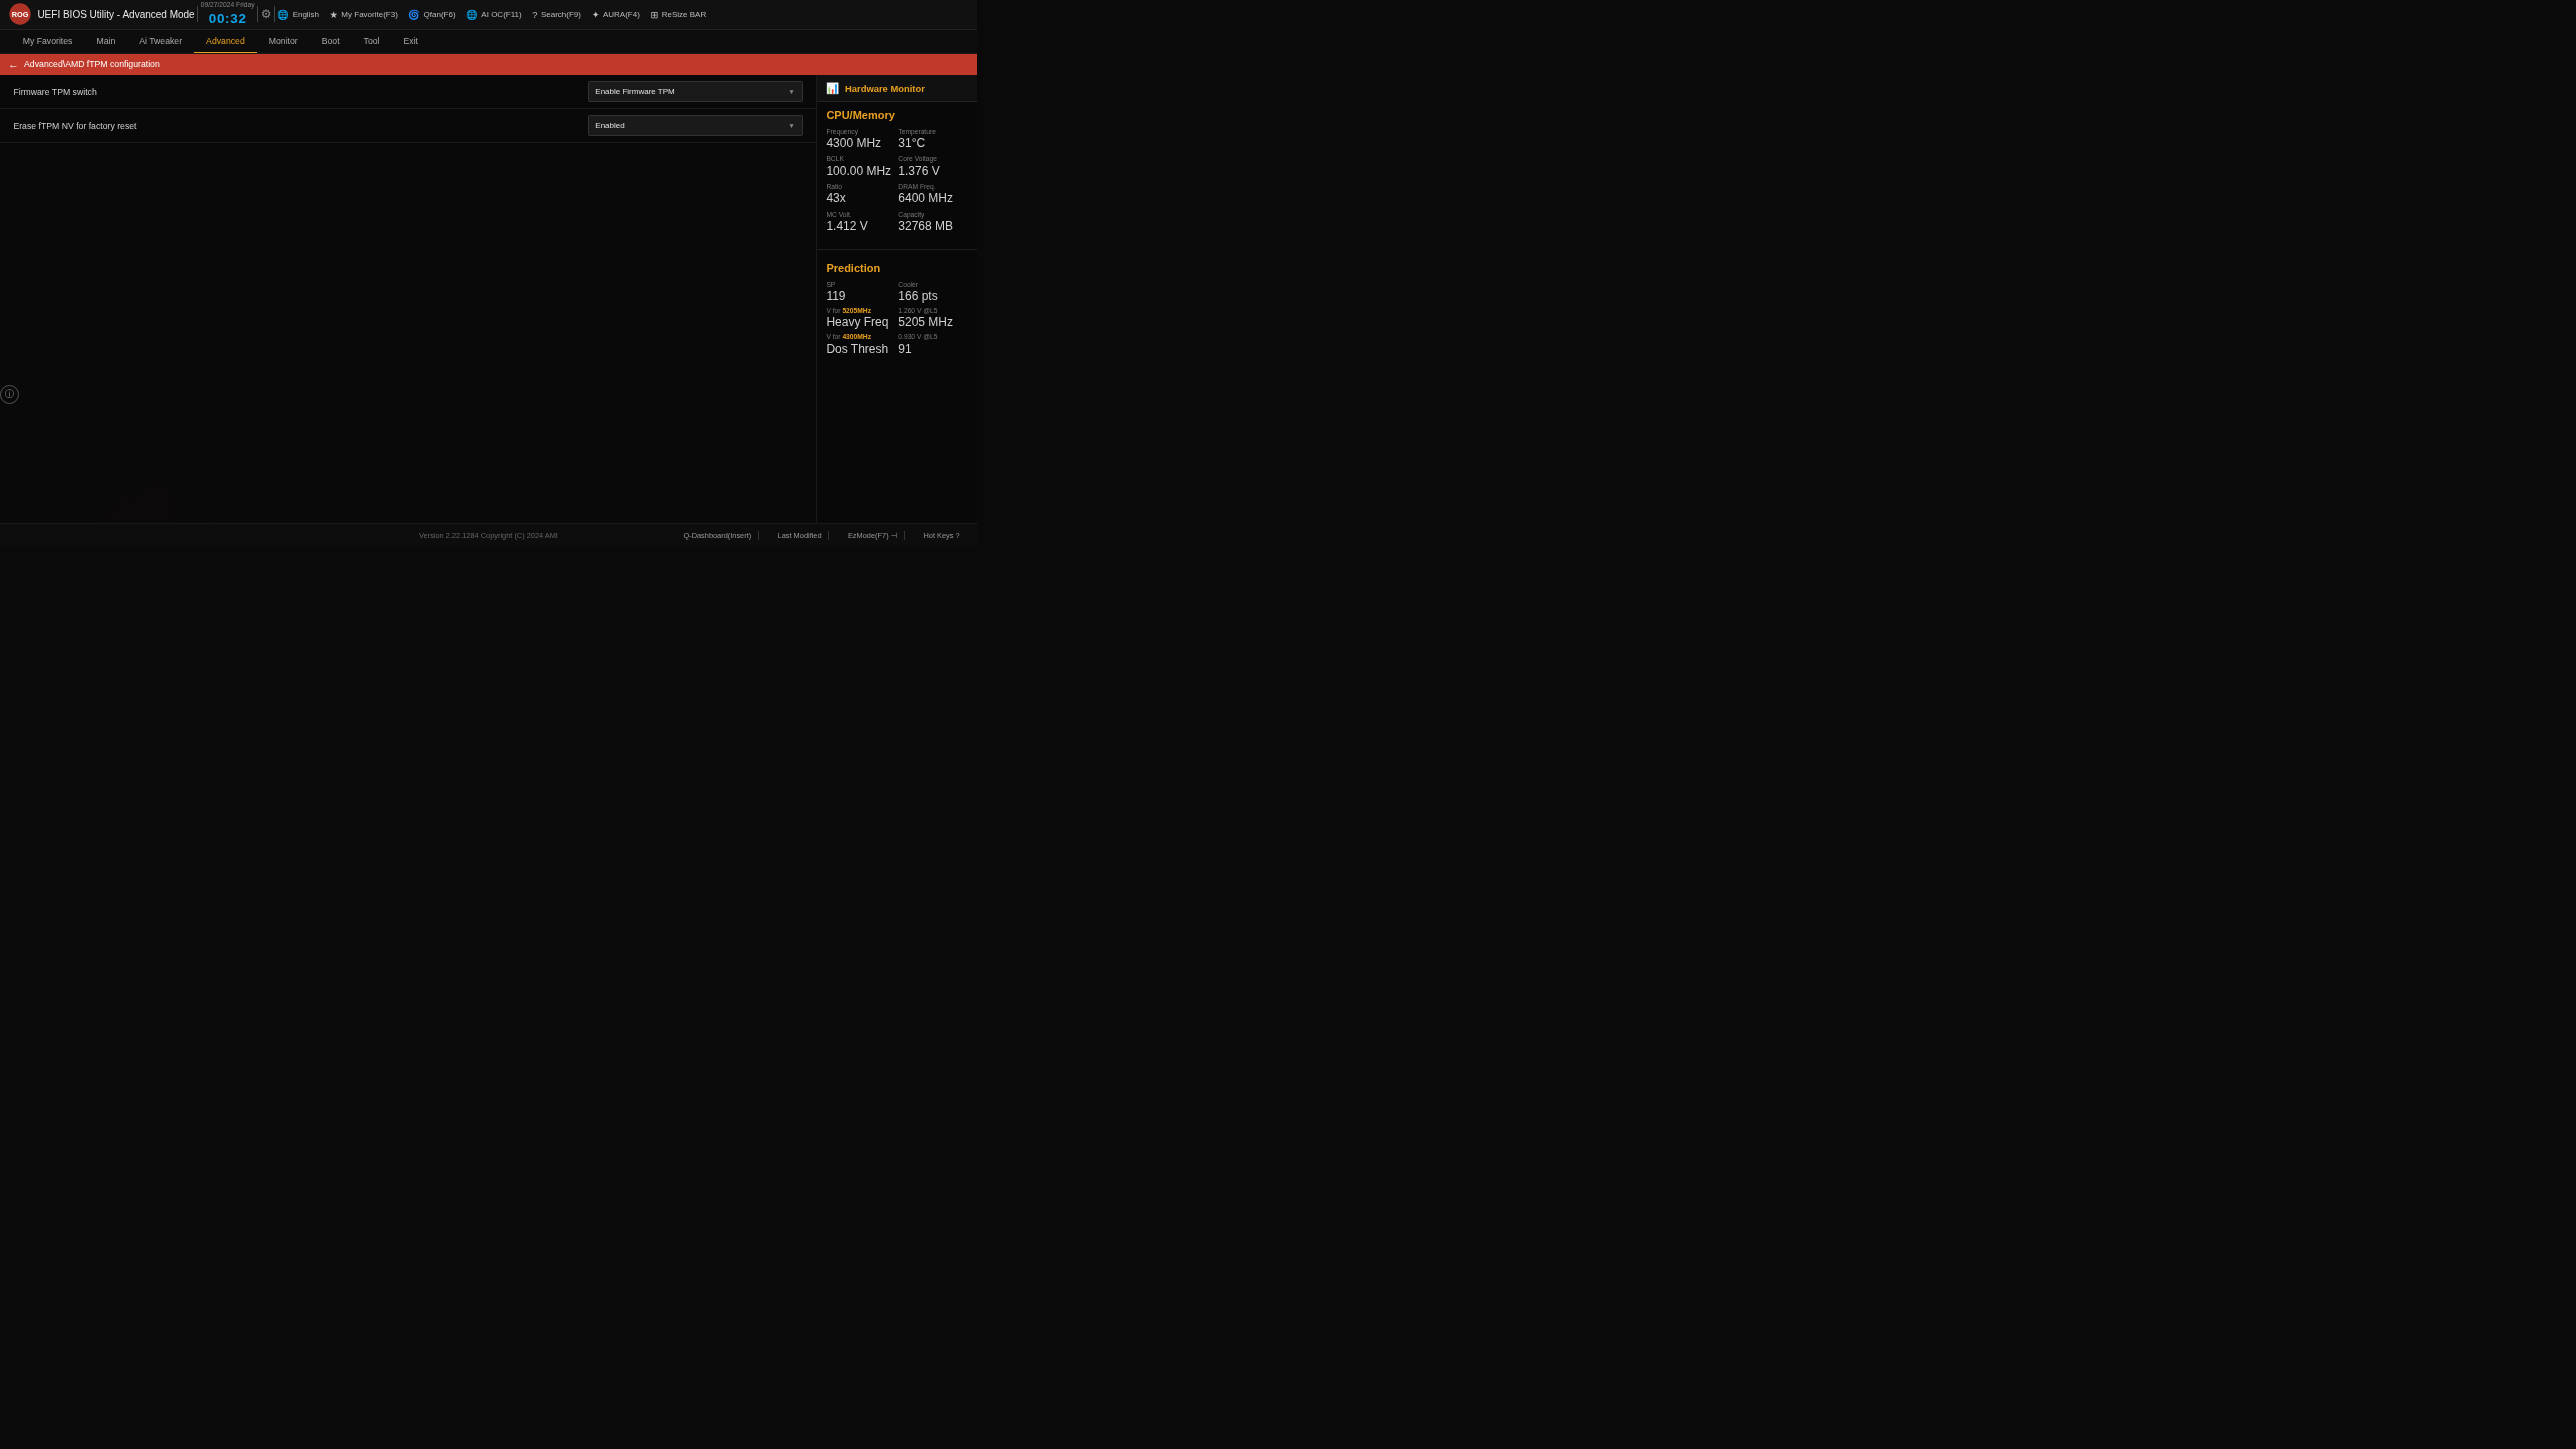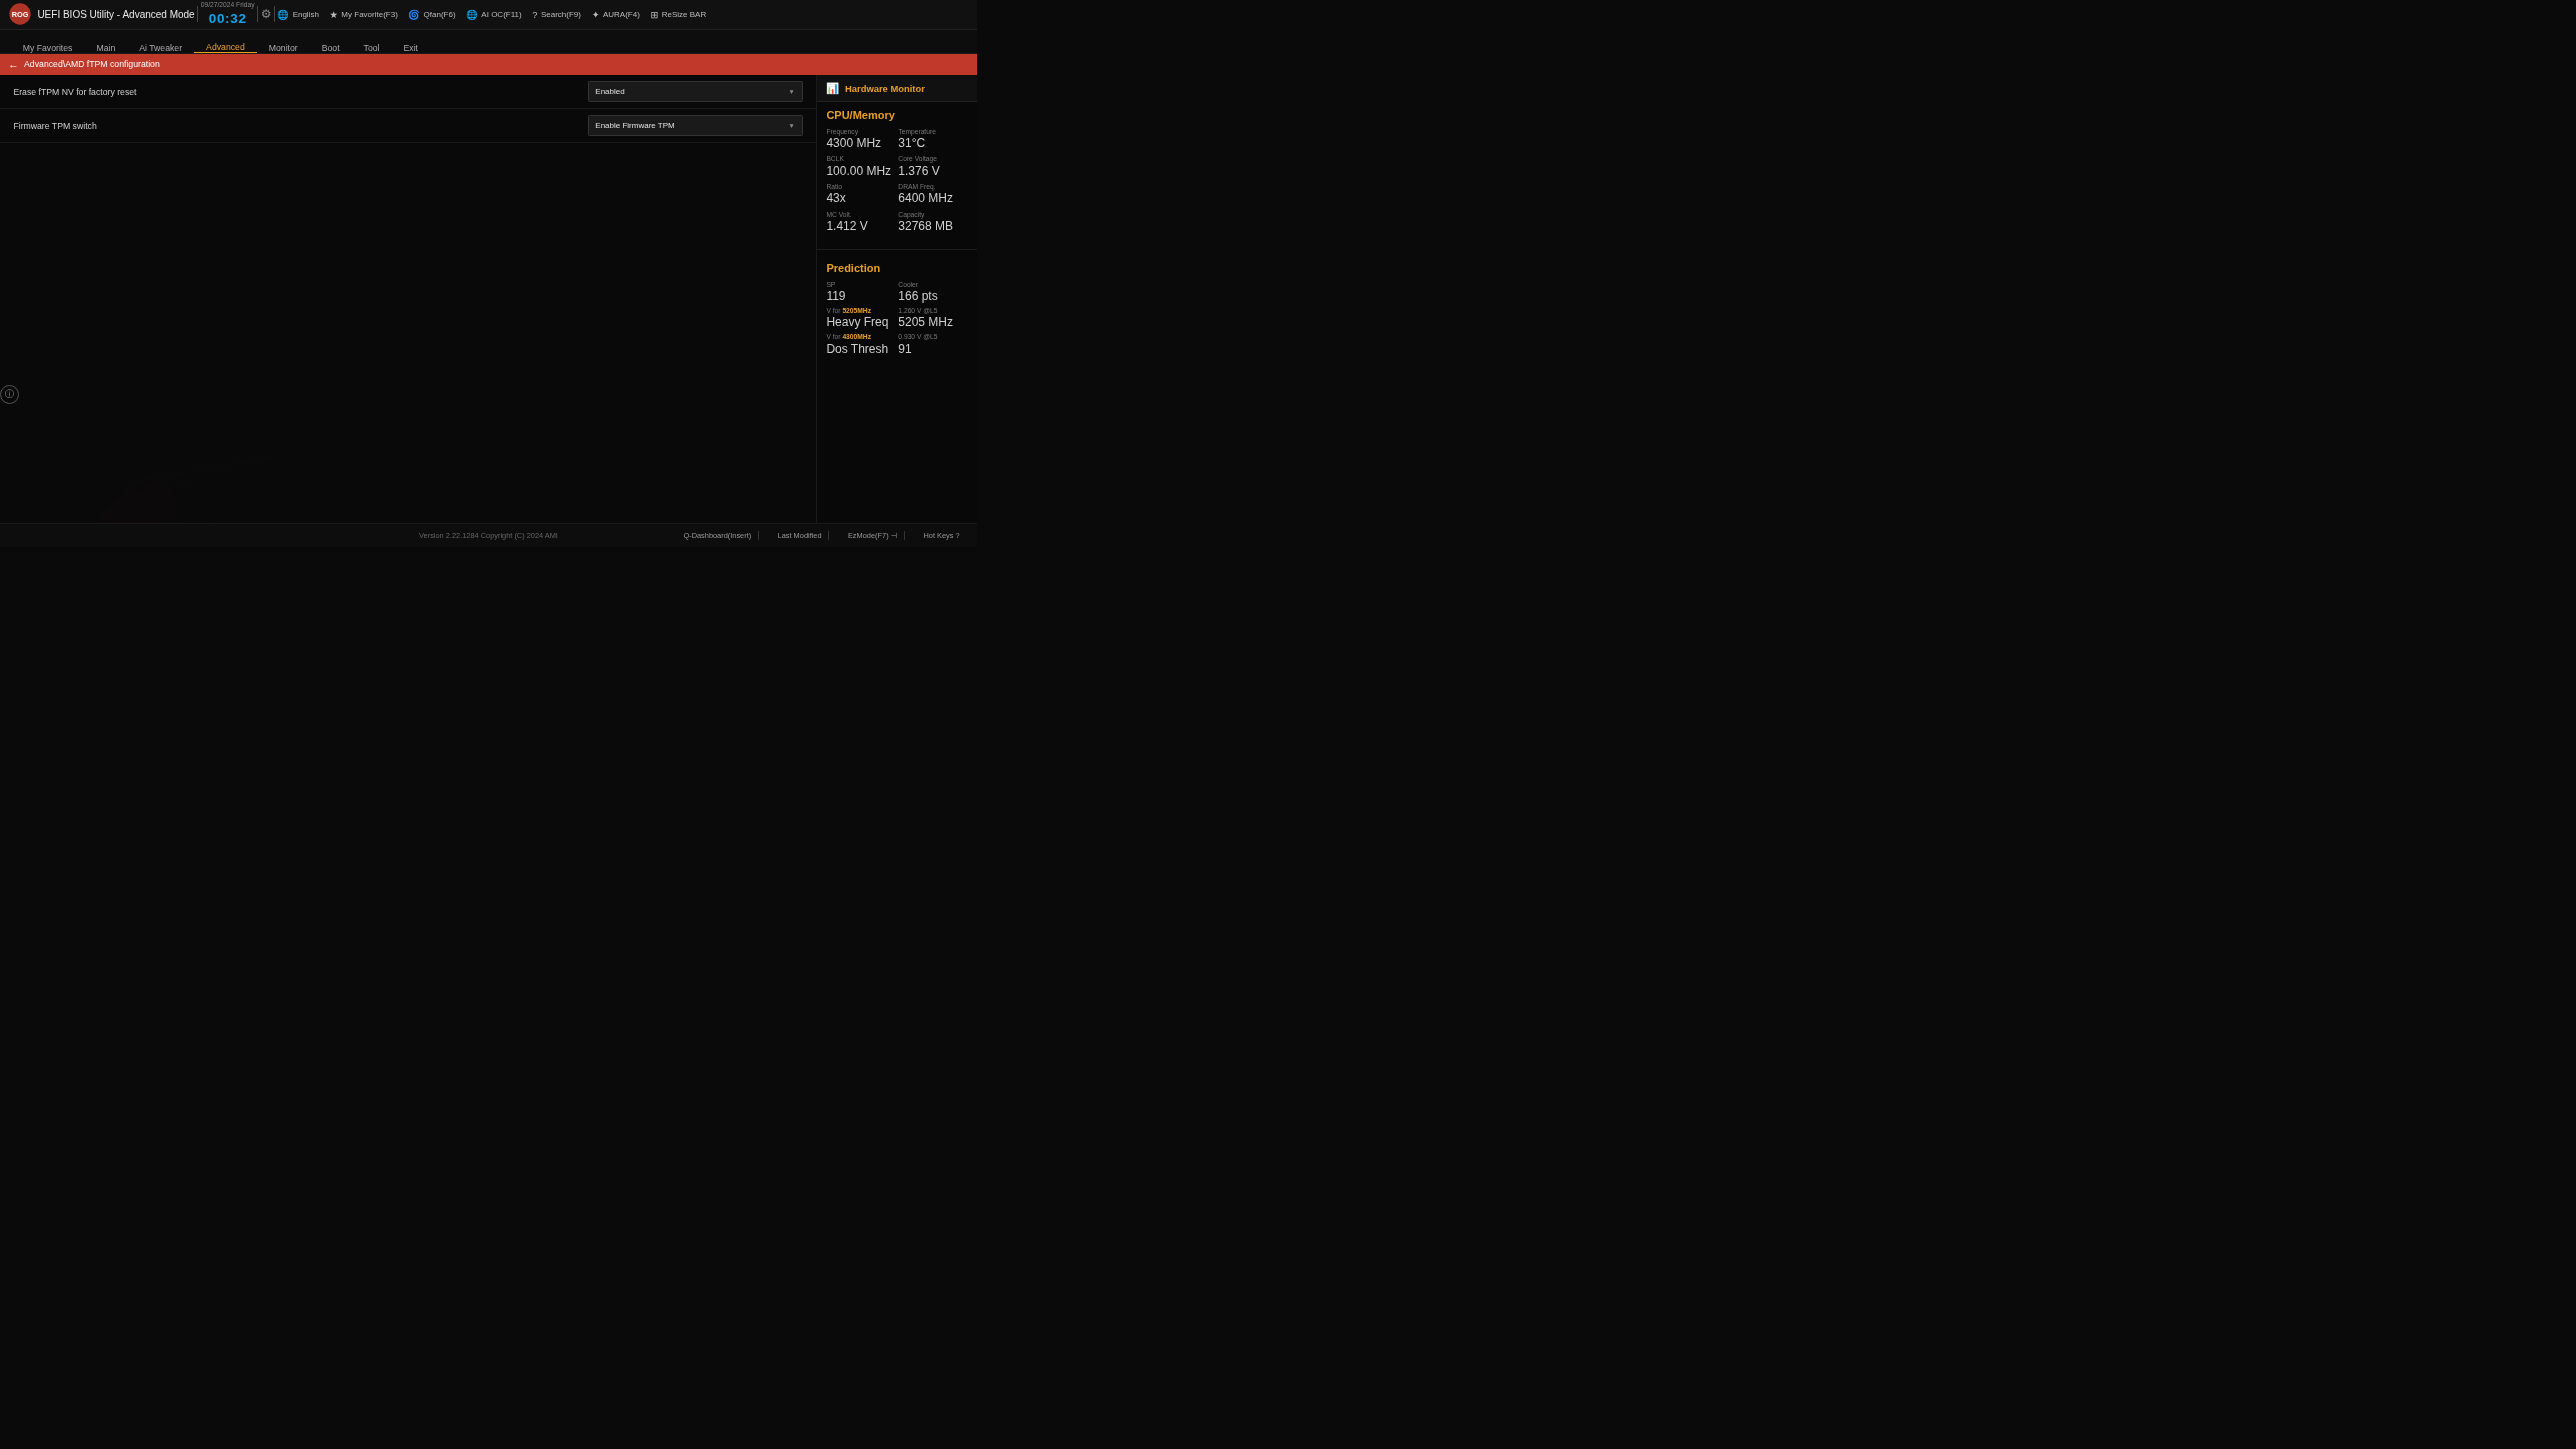--- a/index.html
+++ b/index.html
@@ -105,21 +105,21 @@
       align-items: center;
       padding: 0 10.7px;
       gap: 0;
       border-bottom: 0.7px solid #1a1a1a;
     }
 
     .nav-item {
       padding: 0 12px;
       height: 24px;
       display: flex;
-      align-items: flex-end;
+      align-items: center;
       font-size: 8.7px;
       color: #aaa;
       cursor: pointer;
       white-space: nowrap;
     }
 
     .nav-item.active {
       color: #e8a020;
       border-bottom: 1.3px solid #e8a020;
     }
@@ -435,34 +435,34 @@
 
 <div class="breadcrumb-bar">
   <span class="breadcrumb-back">←</span>
   <span class="breadcrumb-text">Advanced\AMD fTPM configuration</span>
 </div>
 
 <div class="main-content">
   <div class="content-area">
 
     <div class="setting-row">
+      <span class="setting-label">Firmware TPM switch</span>
+      <div class="setting-value">
+        <div class="dropdown-box">
+          <span>Enable Firmware TPM</span>
+          <span class="dropdown-arrow">▼</span>
+        </div>
+      </div>
+    </div>
+
+    <div class="setting-row">
       <span class="setting-label">Erase fTPM NV for factory reset</span>
       <div class="setting-value">
         <div class="dropdown-box">
           <span>Enabled</span>
-          <span class="dropdown-arrow">▼</span>
-        </div>
-      </div>
-    </div>
-
-    <div class="setting-row">
-      <span class="setting-label">Firmware TPM switch</span>
-      <div class="setting-value">
-        <div class="dropdown-box">
-          <span>Enable Firmware TPM</span>
           <span class="dropdown-arrow">▼</span>
         </div>
       </div>
     </div>
 
     <div style="position:relative; height: 268px;">
       <div class="info-icon" style="position:absolute; bottom: 6.7px; left: 0px;">ⓘ</div>
     </div>
 
   </div>

